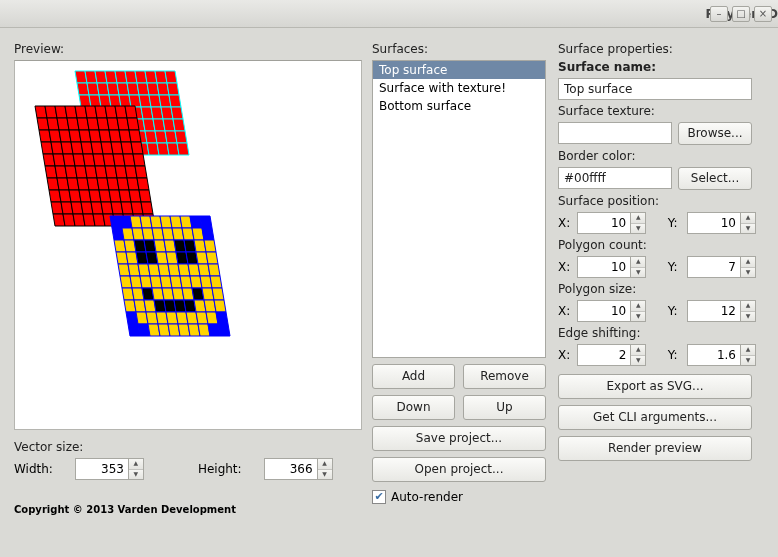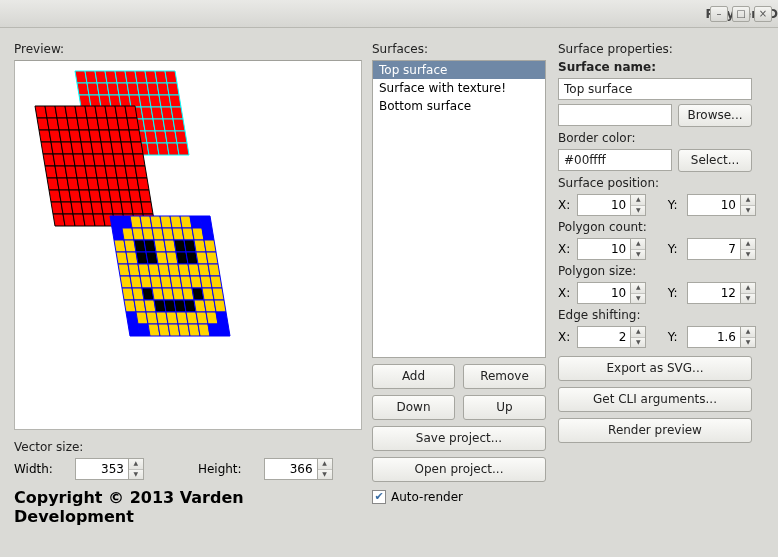--- a/index.html
+++ b/index.html
@@ -29,21 +29,21 @@
   .input-bord { width: 114px; }
   .spin { display: inline-flex; height: 22px; border: 1px solid #a8a8a2; background: #fff; }
   .spin input { border: none; width: 52px; text-align: right; font-size: 12px; padding: 0 4px; outline: none; }
   .spin .arrows { width: 15px; display: flex; flex-direction: column; border-left: 1px solid #a8a8a2; }
   .spin .arrow { flex: 1; background: linear-gradient(#f6f6f3,#e4e4e0); font-size: 6px; text-align: center; line-height: 8px; cursor: pointer; color: #555; border-bottom: 1px solid #c4c4c0; }
   .spin .arrow:last-child { border-bottom: none; }
   .row { display: flex; align-items: center; gap: 6px; margin-top: 4px; margin-bottom: 2px; }
   .row .xy-lbl { font-size: 12px; width: 14px; }
   .vec-row { display: flex; align-items: center; gap: 22px; margin-top: 4px; }
   .vec-row .vlbl { font-size: 12px; }
-  .footer { font-size: 16px; margin-top: 8px; font-weight: bold; }
+  .footer { font-size: 10px; margin-top: 24px; font-weight: bold; }
   .chk-row { display: flex; align-items: center; gap: 5px; margin-top: 8px; }
   .chk { width: 14px; height: 14px; border: 1px solid #888; background: #fff; font-size: 11px; line-height: 12px; text-align: center; color: #3b6ea5; cursor: pointer; }
   .grp { margin-bottom: 4px; }
 </style>
 </head>
 <body>
 
 <div class="titlebar">
   <span class="title">Polygen3D</span>
   <div class="win-btns">
@@ -397,20 +397,21 @@
 
   <div class="col-right">
     <span class="lbl">Surface properties:</span>
 
     <div class="grp">
       <span class="lbl" style="margin-top:2px;font-weight:bold;">Surface name:</span>
       <input class="input-text input-name" value="Top surface" style="">
     </div>
 
     <div class="grp">
+      <span class="lbl" style="margin-top:4px;">Surface texture:</span>
       <div style="display:flex;gap:6px;">
         <input class="input-text input-tex" value="" style="">
         <div class="btn btn-sm">Browse...</div>
       </div>
     </div>
 
     <div class="grp">
       <span class="lbl" style="margin-top:4px;">Border color:</span>
       <div style="display:flex;gap:6px;">
         <input class="input-text input-bord" value="#00ffff" style="">

